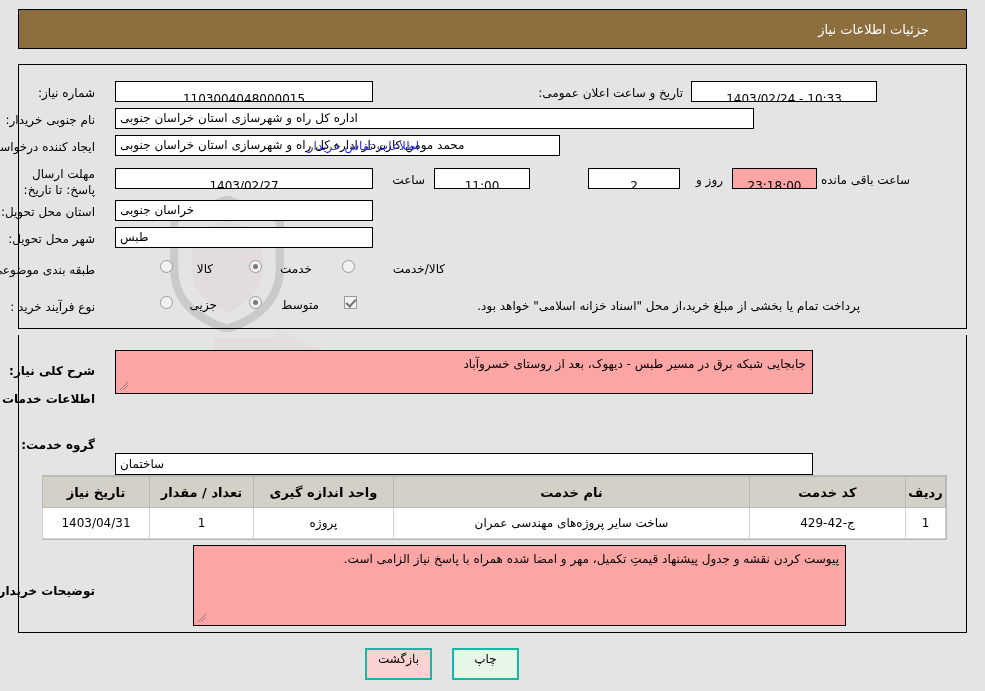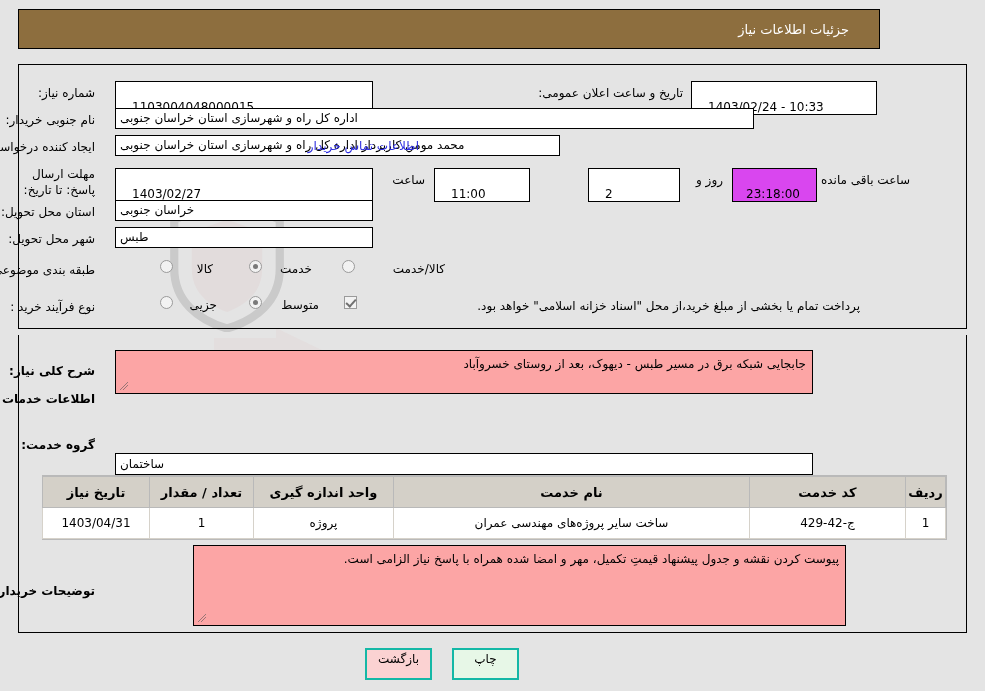--- a/index.html
+++ b/index.html
@@ -58,28 +58,28 @@
     position: absolute;
     left: 210px; top: 326px;
     width: 120px; height: 56px;
     opacity: .26;
   }
 
   
   .page-header {
     position: absolute;
     left: 18px; top: 9px;
-    width: 862px; height: 40px;
+    width: 949px; height: 40px;
     background: #8d6e3e;
     border: 1px solid #000;
     box-sizing: border-box;
     display: flex;
     align-items: center;
     justify-content: flex-start;
-    padding-right: 8px;
+    padding-right: 15px;
     z-index: 10;
   }
   .page-header .title {
     color: #ffffff;
     font-size: 13px;
     padding-right: 22px;
     white-space: nowrap;
   }
 
   
@@ -100,23 +100,23 @@
     border: 1px solid #000;
     background: #ffffff;
     height: 21px;
     line-height: 19px;
     font-size: 12px;
     z-index: 9;
     padding: 0 4px;
     white-space: nowrap;
     overflow: hidden;
   }
-  .fld.center { text-align: left; padding: 16px; }
+  .fld.center { text-align: center; padding: 8px; }
   .fld.right  { text-align: left; }
-  .fld.cream  { background: #d946ef; }
+  .fld.cream  { background: #fca5a5; }
 
   .lbl {
     position: absolute;
     font-size: 12px;
     line-height: 14px;
     white-space: nowrap;
     z-index: 9;
     text-align: right;
   }
   .lbl.bold { font-weight: bold; }

